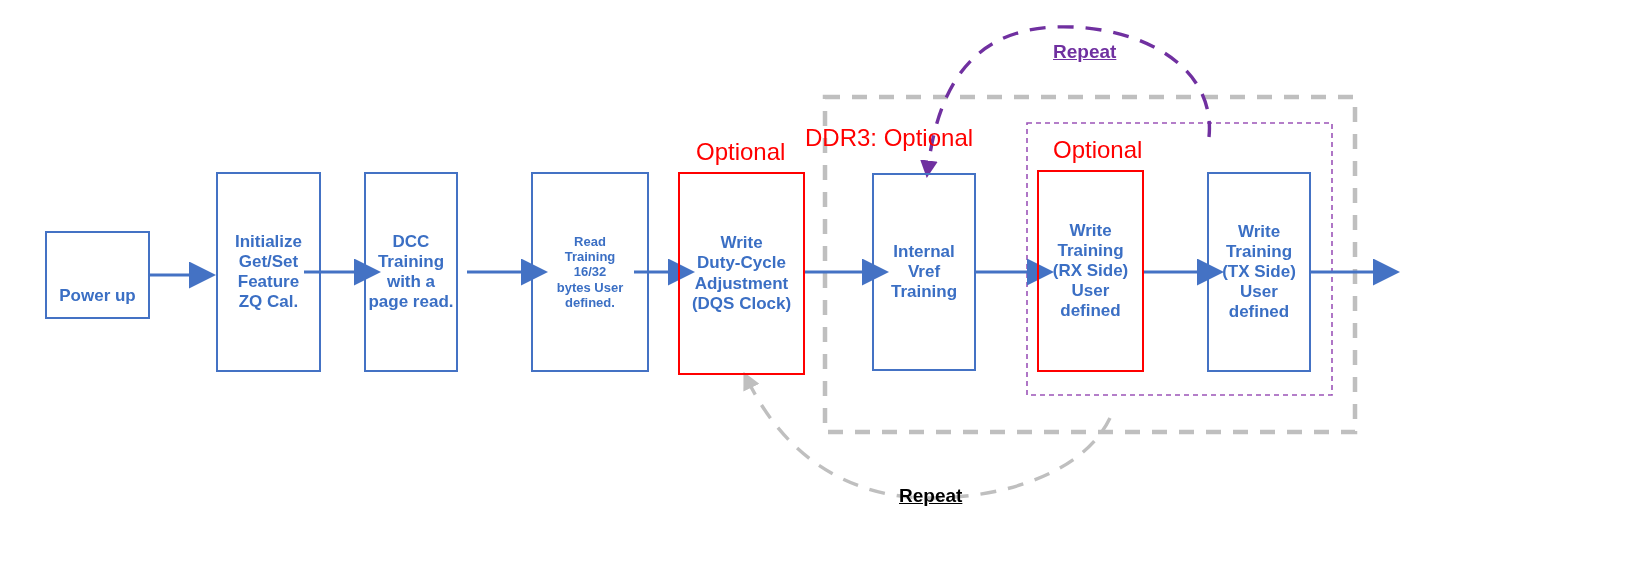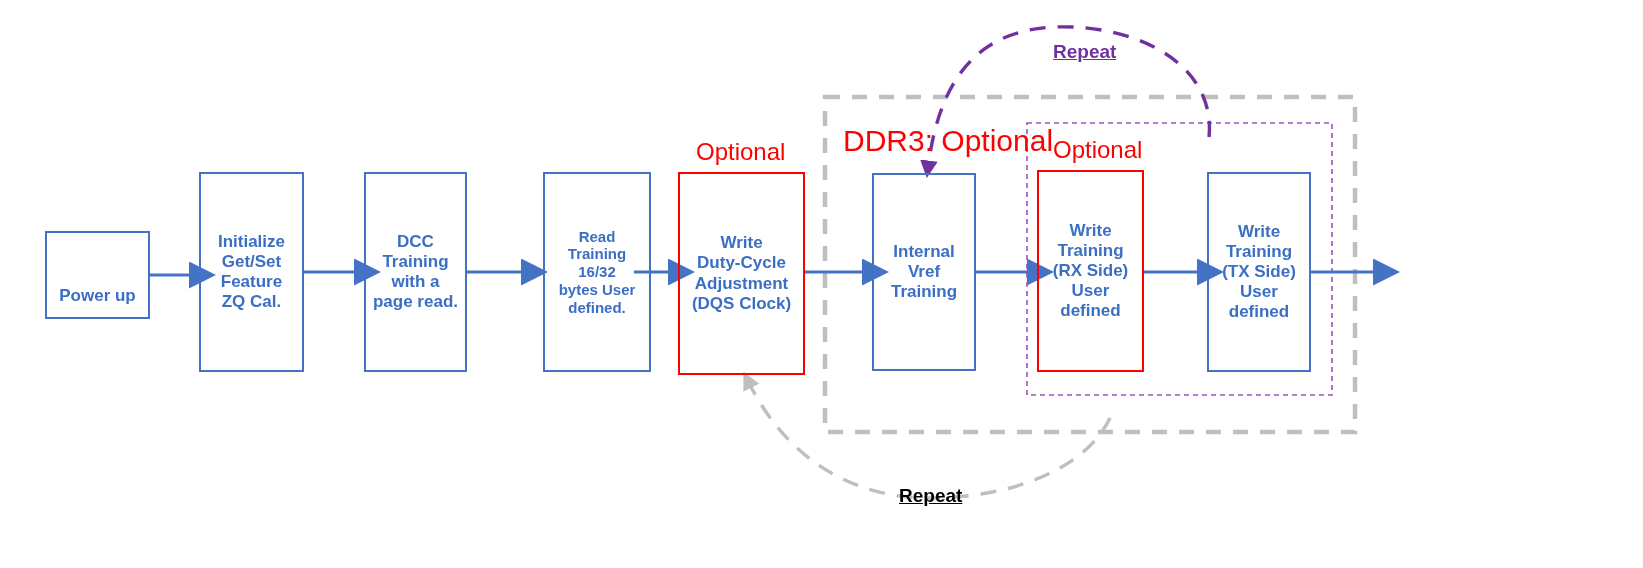--- a/index.html
+++ b/index.html
@@ -53,35 +53,35 @@
 
     <path d="M1209,137 C1216,66 1140,24 1055,27 C985,30 940,70 928,168" fill="none" stroke="#7030A0" stroke-width="3.4" stroke-dasharray="16 12" marker-end="url(#ah-purple)"></path>
 
     <path d="M1110,418 C1085,470 1010,498 930,498 C860,498 790,466 748,381" fill="none" stroke="#BFBFBF" stroke-width="3.4" stroke-dasharray="16 12" marker-end="url(#ah-gray)"></path>
   </svg>
 
   <div class="node blue" style="left:45px;top:231px;width:105px;height:88px;font-size:17px;">
     <span style="white-space:pre-line;margin-top:43px;">Power up</span>
   </div>
 
-  <div class="node blue" style="left:199px;top:172px;width:105px;height:200px;font-size:17px;">
+  <div class="node blue" style="left:216px;top:172px;width:105px;height:200px;font-size:17px;">
     <span style="white-space:pre-line;">Initialize
 Get/Set
 Feature
 ZQ  Cal.</span>
   </div>
 
-  <div class="node blue" style="left:364px;top:172px;width:103px;height:200px;font-size:17px;">
+  <div class="node blue" style="left:364px;top:172px;width:94px;height:200px;font-size:17px;">
     <span style="white-space:pre-line;">DCC
 Training
 with a
 page read.</span>
   </div>
 
-  <div class="node blue" style="left:531px;top:172px;width:108px;height:200px;font-size:15px;margin-left:12px;">
+  <div class="node blue" style="left:531px;top:172px;width:118px;height:200px;font-size:13px;">
     <span style="white-space:pre-line;">Read
 Training
 16/32
 bytes User
 defined.</span>
   </div>
 
   <div class="node red" style="left:678px;top:172px;width:127px;height:203px;font-size:17px;">
     <span style="white-space:pre-line;">Write
 Duty-Cycle
@@ -107,21 +107,21 @@
     <span style="white-space:pre-line;">Write
 Training
 (TX Side)
 User
 defined</span>
   </div>
 
 
   <div class="optlabel" style="left:696px;top:138px;font-size:24px;">Optional</div>
 
-  <div class="optlabel" style="left:843px;top:124px;font-size:30px;">DDR3: Optional</div>
+  <div class="optlabel" style="left:805px;top:124px;font-size:24px;">DDR3: Optional</div>
 
   <div class="optlabel" style="left:1053px;top:136px;font-size:24px;">Optional</div>
 
   <div class="repeat-label repeat-purple" style="left:1053px;top:41px;font-size:19px;">Repeat</div>
 
   <div class="repeat-label repeat-gray" style="left:899px;top:485px;font-size:19px;">Repeat</div>
 
 </div>
 
 </body></html>

